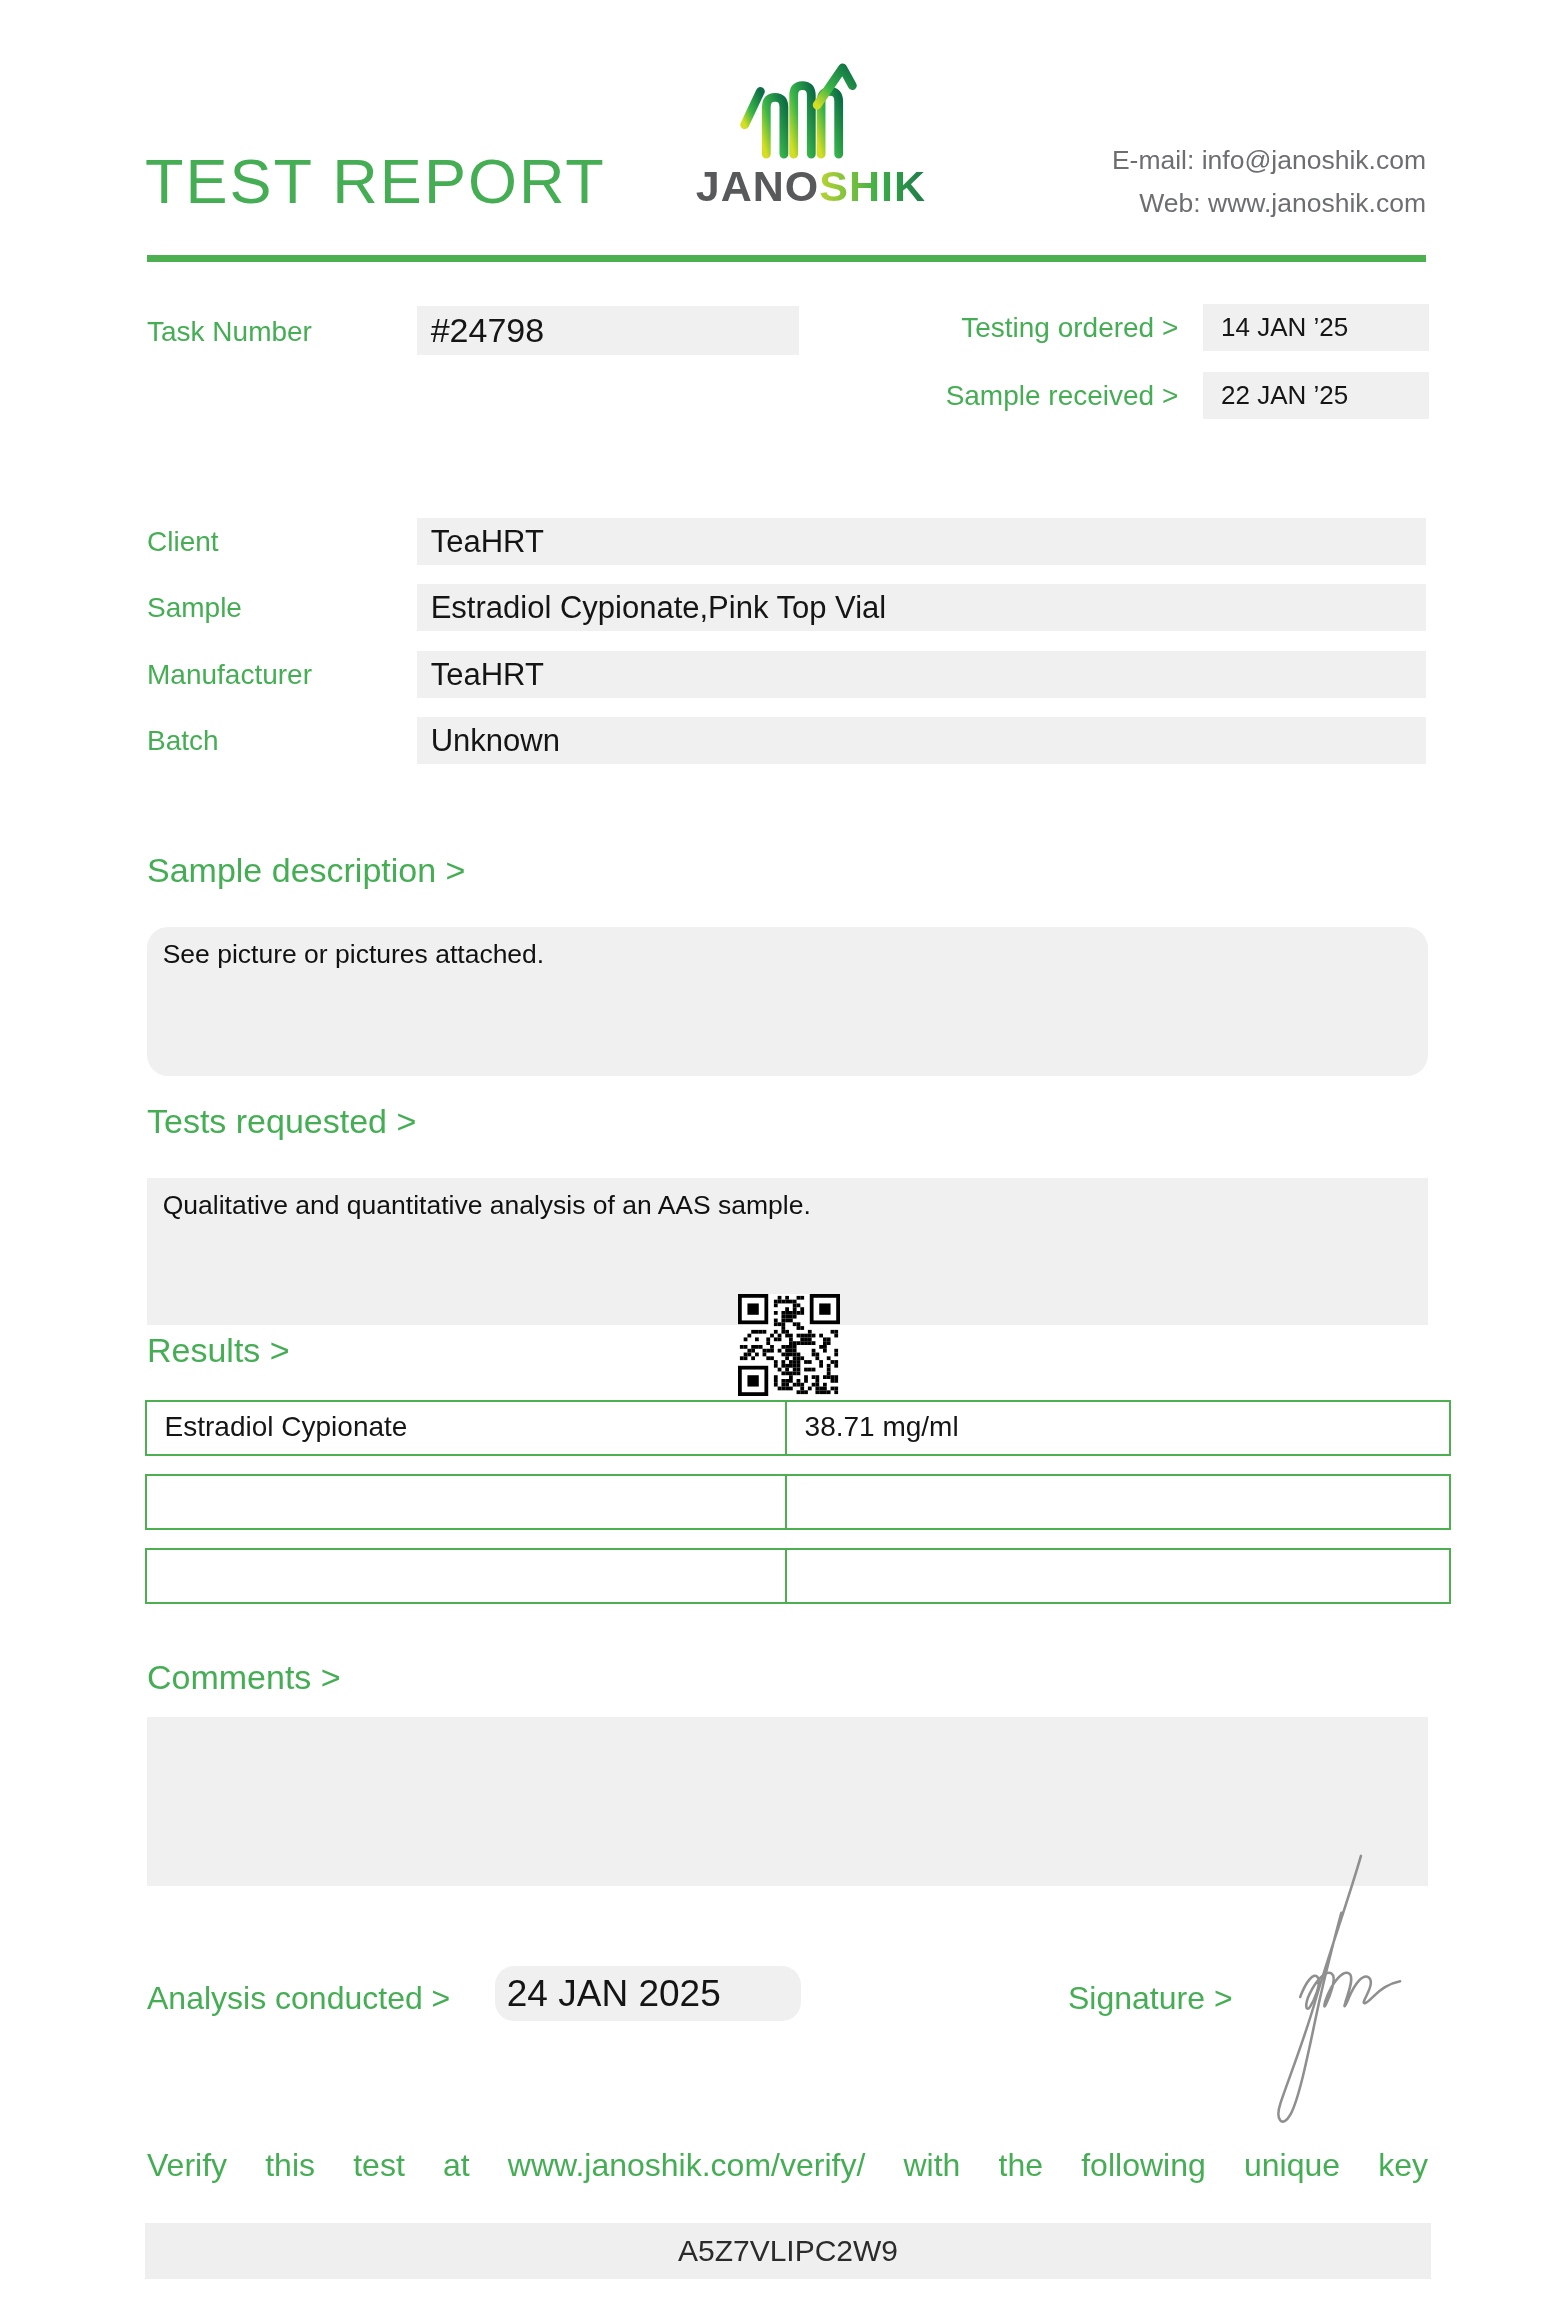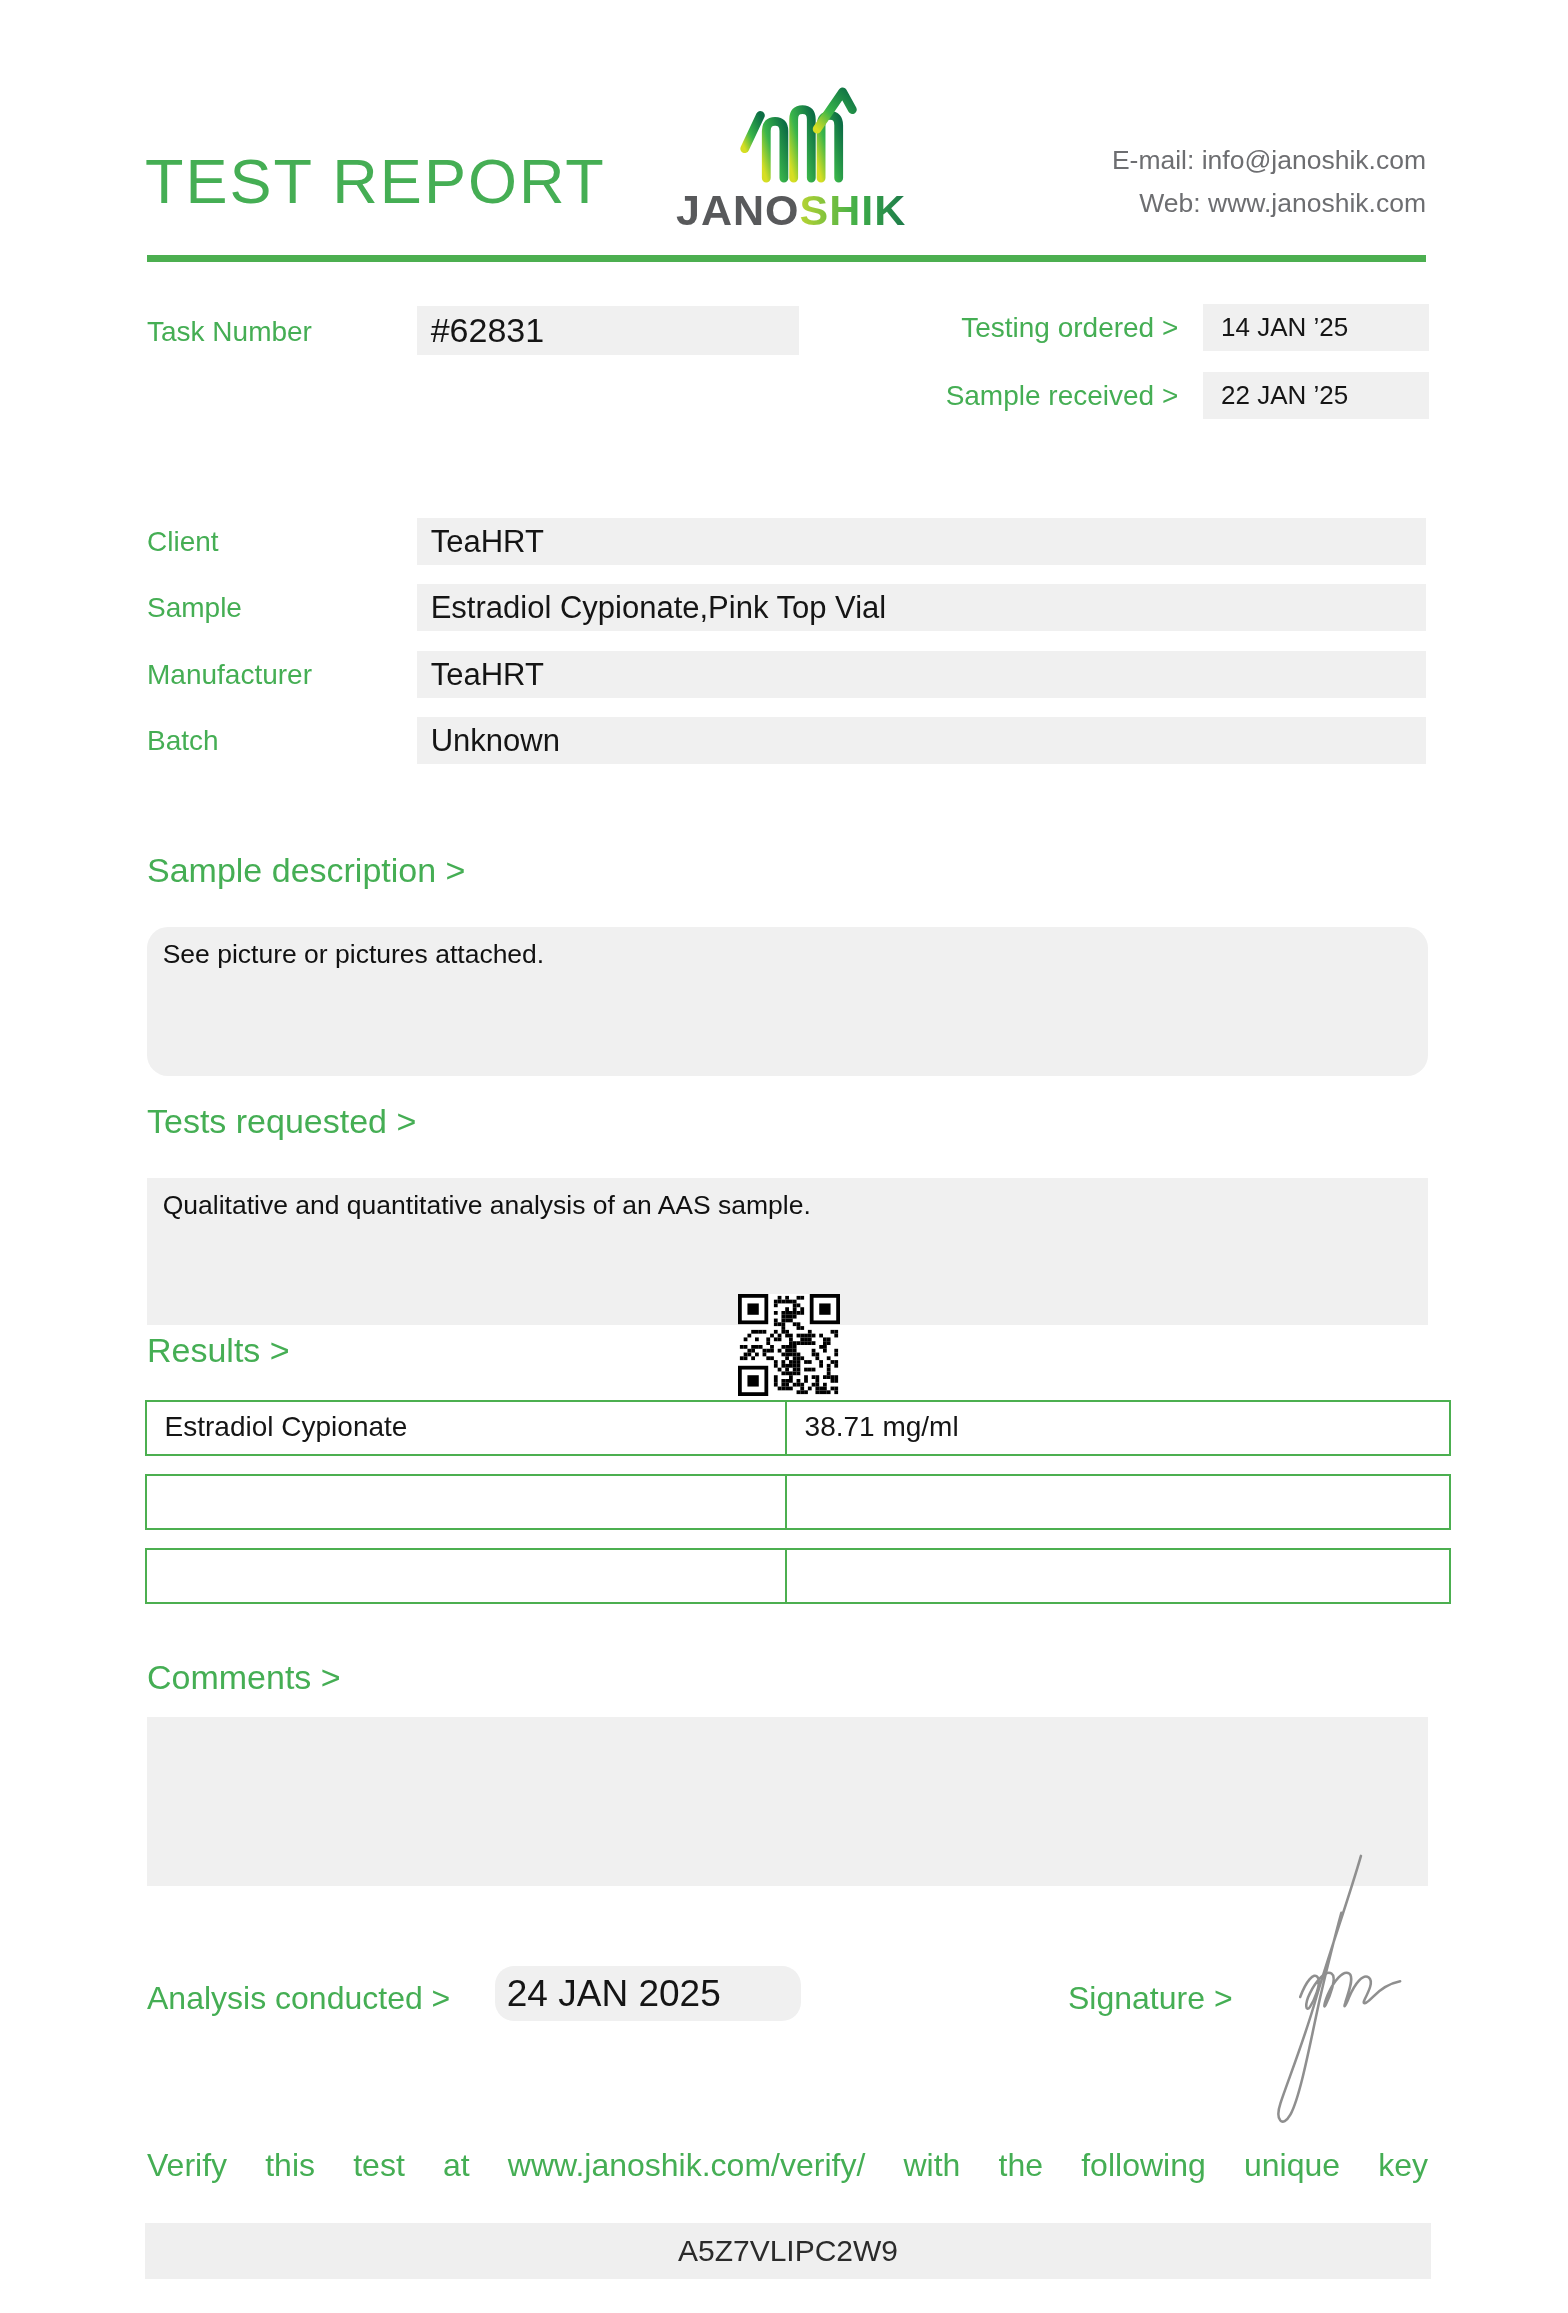--- a/index.html
+++ b/index.html
@@ -12,22 +12,22 @@
   }
   .page { position: absolute; inset: 0; }
 
   
   .report-title {
     position: absolute; left: 145px; top: 145px;
     font-size: 63px; font-weight: 500; letter-spacing: 2px;
     color: #45ae54;
   }
   .logo {
-    position: absolute; left: 676px; top: 84px; width: 250px;
-    text-align: left;
+    position: absolute; left: 676px; top: 60px; width: 250px;
+    text-align: right;
   }
   .logo-icon { display: block; margin: 0 auto; }
   .logo-text { font-size: 43px; font-weight: 700; letter-spacing: 1px; margin-top: 2px; }
   .logo-text .jano { color: #58595b; }
   .logo-text .shik {
     background: linear-gradient(90deg, #b9d432, #3fae49 55%, #1d7a4a);
     -webkit-background-clip: text; background-clip: text;
     -webkit-text-fill-color: transparent; color: #3fae49;
   }
   .contact {
@@ -145,21 +145,21 @@
   </div>
 
   <div class="contact">
     <div>E-mail: info@janoshik.com</div>
     <div>Web: www.janoshik.com</div>
   </div>
 
   <div class="header-rule"></div>
 
   <div class="task-label green-label">Task Number</div>
-  <div class="task-box gray-box">#62831</div>
+  <div class="task-box gray-box">#24798</div>
 
   <div class="date-row r1">
     <div class="green-label">Testing ordered  &gt;</div>
     <div class="date-box gray-box">14 JAN ’25</div>
   </div>
   <div class="date-row r2">
     <div class="green-label">Sample received &gt;</div>
     <div class="date-box gray-box">22 JAN ’25</div>
   </div>
 

